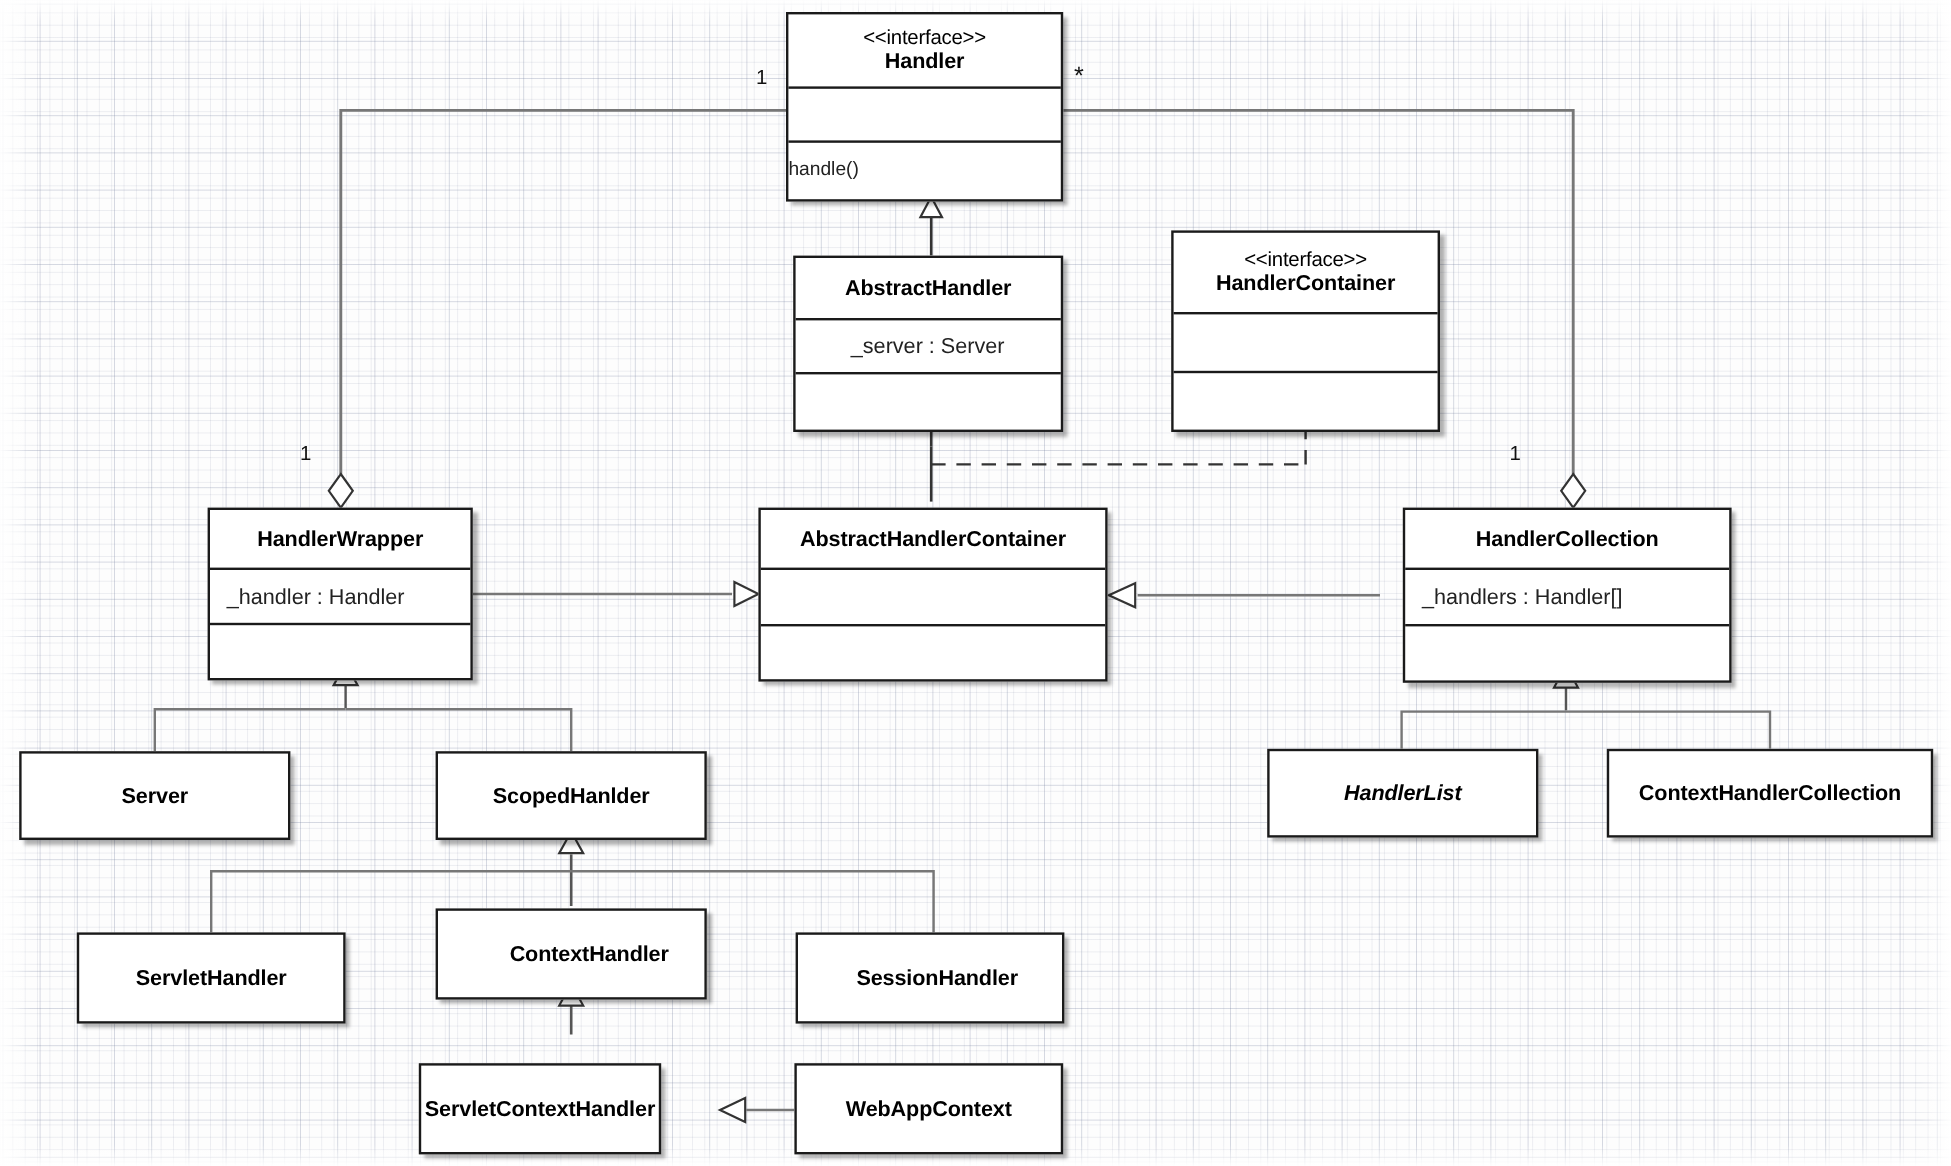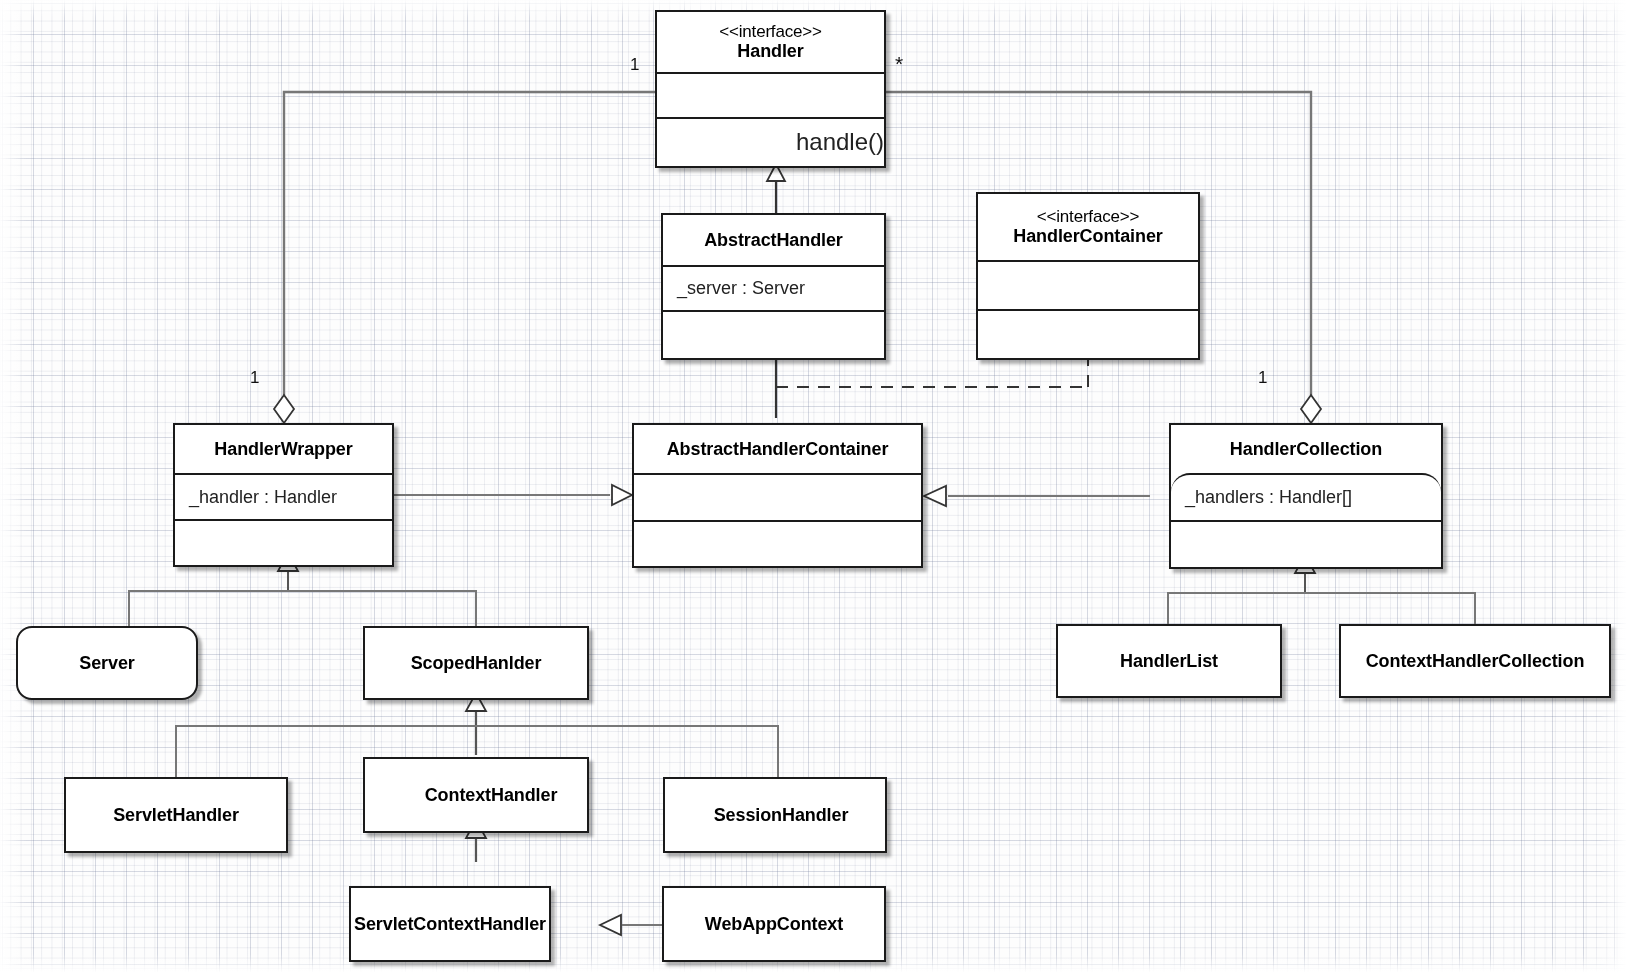--- a/index.html
+++ b/index.html
@@ -71,23 +71,23 @@
   }
   .attr {
     font-size: 18px;
     color: #222;
     width: 100%;
     padding-left: 14px;
     box-sizing: border-box;
     text-align: left;
   }
   .op {
-    font-size: 24px;
+    font-size: 16px;
     color: #222;
-    text-align: right;
+    text-align: left;
     width:100%;
   }
   .mult {
     position: absolute;
     font-size: 17px;
     color: #111;
     z-index: 6;
   }
 </style>
 </head>
@@ -183,21 +183,21 @@
     </div>
     <div class="compartment" style="height:48px;">
       <span class="op">handle()</span>
     </div>
   </div>
 
   <div class="uml" style="left:661px; top:213px; width:225px; height:147px;">
     <div class="compartment" style="height:50px;">
       <div class="cls-name">AbstractHandler</div>
     </div>
-    <div class="compartment" style="height:45px;">
+    <div class="compartment" style="height:45px;padding-left:32px;">
       <span class="attr">_server : Server</span>
     </div>
     <div class="compartment" style="height:47px;">
       <span class="op"></span>
     </div>
   </div>
 
   <div class="uml" style="left:976px; top:192px; width:224px; height:168px;">
     <div class="compartment" style="height:66px;">
       <div class="cls-name">
@@ -234,42 +234,42 @@
     </div>
     <div class="compartment" style="height:45px;">
       <span class="op"></span>
     </div>
   </div>
 
   <div class="uml" style="left:1169px; top:423px; width:274px; height:146px;">
     <div class="compartment" style="height:48px;">
       <div class="cls-name">HandlerCollection</div>
     </div>
-    <div class="compartment" style="height:47px;border-radius:19px;">
+    <div class="compartment" style="height:47px;">
       <span class="attr">_handlers : Handler[]</span>
     </div>
     <div class="compartment" style="height:46px;">
       <span class="op"></span>
     </div>
   </div>
 
-  <div class="uml" style="left:16px; top:626px; width:182px; height:74px;border-radius:16px;">
+  <div class="uml" style="left:16px; top:626px; width:226px; height:74px;">
     <div class="compartment" style="height:100%;">
       <div class="cls-name">Server</div>
     </div>
   </div>
 
   <div class="uml" style="left:363px; top:626px; width:226px; height:74px;">
     <div class="compartment" style="height:100%;">
       <div class="cls-name">ScopedHanlder</div>
     </div>
   </div>
 
   <div class="uml" style="left:1056px; top:624px; width:226px; height:74px;">
-    <div class="compartment" style="height:100%;">
+    <div class="compartment" style="height:100%;font-style:italic;">
       <div class="cls-name">HandlerList</div>
     </div>
   </div>
 
   <div class="uml" style="left:1339px; top:624px; width:272px; height:74px;">
     <div class="compartment" style="height:100%;">
       <div class="cls-name">ContextHandlerCollection</div>
     </div>
   </div>
 

